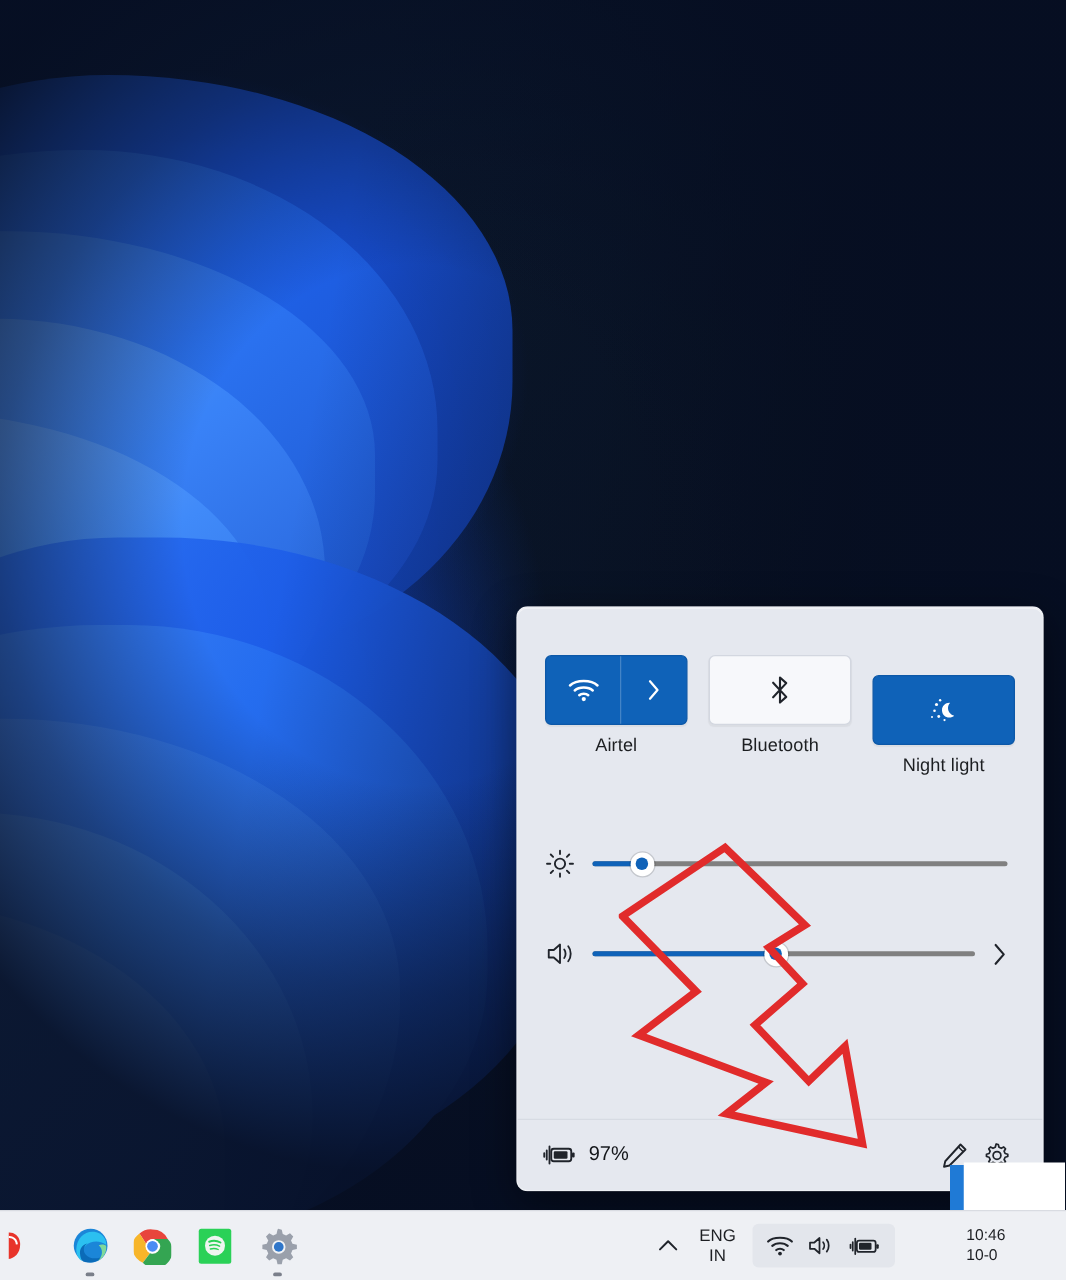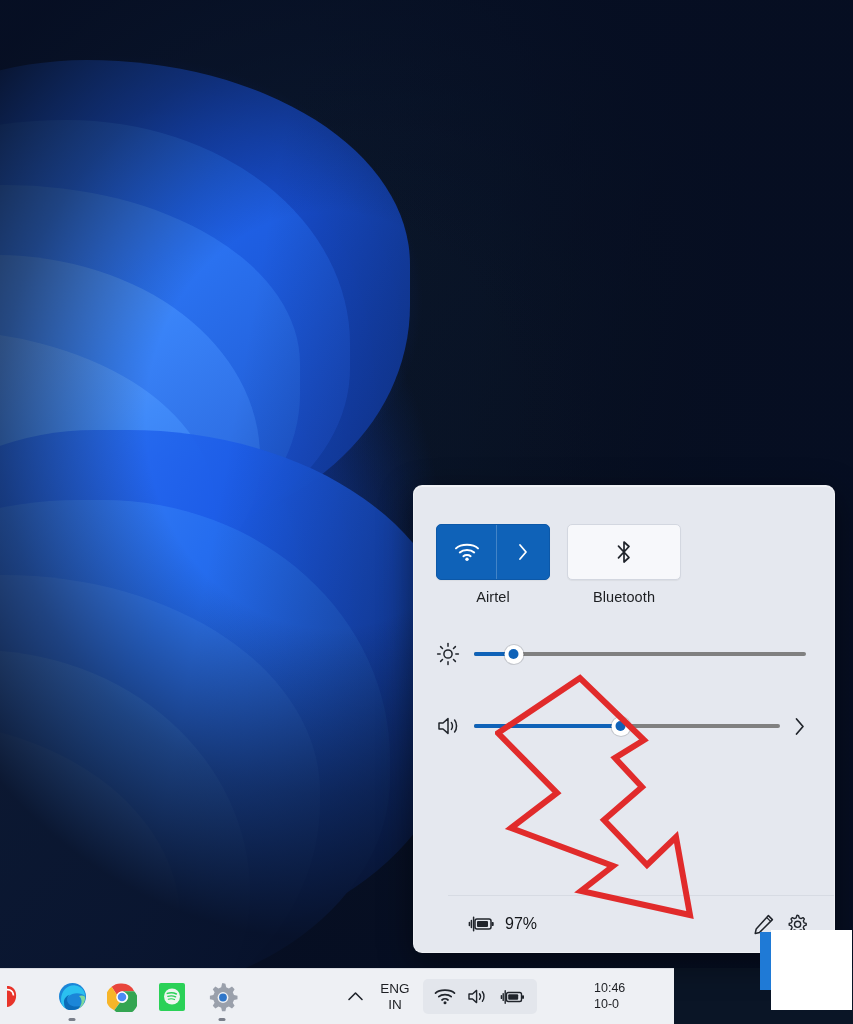--- a/index.html
+++ b/index.html
@@ -108,21 +108,21 @@
     box-shadow:0 0 0 1px rgba(0,0,0,.14);
     display:flex; align-items:center; justify-content:center;
   }
   .thumb::after { content:""; width:10px; height:10px; border-radius:50%; background:#0f62b8; }
   .slider-chevron { width:26px; flex:0 0 26px; display:flex; align-items:center; justify-content:center; }
 
   
   .panel-footer {
     position:absolute; left:0; right:0; bottom:0; height:57px;
     border-top:1px solid #d7dbe3;
-    display:flex; align-items:center; padding:0 20px;margin-left:34px;
+    display:flex; align-items:center; padding:0 20px;
   }
   .battery-group { display:flex; align-items:center; gap:9px; }
   .battery-pct { font-size:16px; color:#14161a; }
   .footer-spacer { flex:1 1 auto; }
   .footer-btn { width:34px; height:34px; display:flex; align-items:center; justify-content:center; }
 
   
   #annotation-arrow {
     position:absolute; left:495px; top:660px; width:255px; height:265px;
     pointer-events:none;
@@ -133,21 +133,21 @@
     position:absolute; left:771px; top:930px; width:81px; height:80px;
     background:#ffffff;
   }
   #blue-strip {
     position:absolute; left:760px; top:932px; width:13px; height:58px;
     background:#1f7ad6;
   }
 
   
   #taskbar {
-    position:absolute; left:0; bottom:0; width:674px; height:56px;
+    position:absolute; left:0; bottom:0; width:853px; height:56px;
     background:#eef0f4; border-top:1px solid #d9dce2;
     display:flex; align-items:center;
   }
   .tb-left { display:flex; align-items:center; gap:18px; padding-left:6px; }
   .tb-icon { width:32px; height:32px; position:relative; display:flex; align-items:center; justify-content:center; }
   .tb-indicator {
     position:absolute; bottom:-8px; left:50%; transform:translateX(-50%);
     width:7px; height:3px; border-radius:2px; background:#7a7f8a;
   }
   .tb-spacer { flex:1 1 auto; }
@@ -211,20 +211,34 @@
       <div class="tile">
         <svg width="22" height="28" viewBox="0 0 22 28">
           <path d="M5.5 8.2 L16 19.5 L11 24 L11 4 L16 8.5 L5.5 19.8" stroke="#20242b" stroke-width="1.7" fill="none" stroke-linecap="round" stroke-linejoin="round"></path>
         </svg>
       </div>
       <div class="tile-label">Bluetooth</div>
     </div>
 
 
 
+    <div class="tile-cell tile-row2">
+      <div class="tile on">
+        <svg width="30" height="28" viewBox="0 0 30 28">
+          <path d="M19.5 8.2 C16.2 8.2 13.6 10.8 13.6 14.1 C13.6 17.4 16.2 20 19.5 20 C21 20 22.4 19.4 23.4 18.5 C20.5 17.9 18.4 15.4 18.4 12.4 C18.4 10.8 19 9.4 20 8.3 C19.8 8.2 19.6 8.2 19.5 8.2 Z" fill="#ffffff"></path>
+          <circle cx="9.2" cy="9.6" r="1.25" fill="#ffffff"></circle>
+          <circle cx="12.1" cy="6.2" r="0.95" fill="#ffffff"></circle>
+          <circle cx="7.6" cy="14.6" r="1.05" fill="#ffffff"></circle>
+          <circle cx="11.0" cy="19.2" r="1.15" fill="#ffffff"></circle>
+          <circle cx="15.6" cy="22.0" r="0.9" fill="#ffffff"></circle>
+          <circle cx="5.6" cy="19.6" r="0.8" fill="#ffffff"></circle>
+        </svg>
+      </div>
+      <div class="tile-label">Night light</div>
+    </div>
 
     <div class="tile-cell tile-row2"></div>
   </div>
 
   <div class="sliders">
 
     <div class="slider-row">
       <div class="slider-icon">
         <svg width="24" height="24" viewBox="0 0 24 24">
           <circle cx="12" cy="12" r="4.1" stroke="#20242b" stroke-width="1.5" fill="none"></circle>

